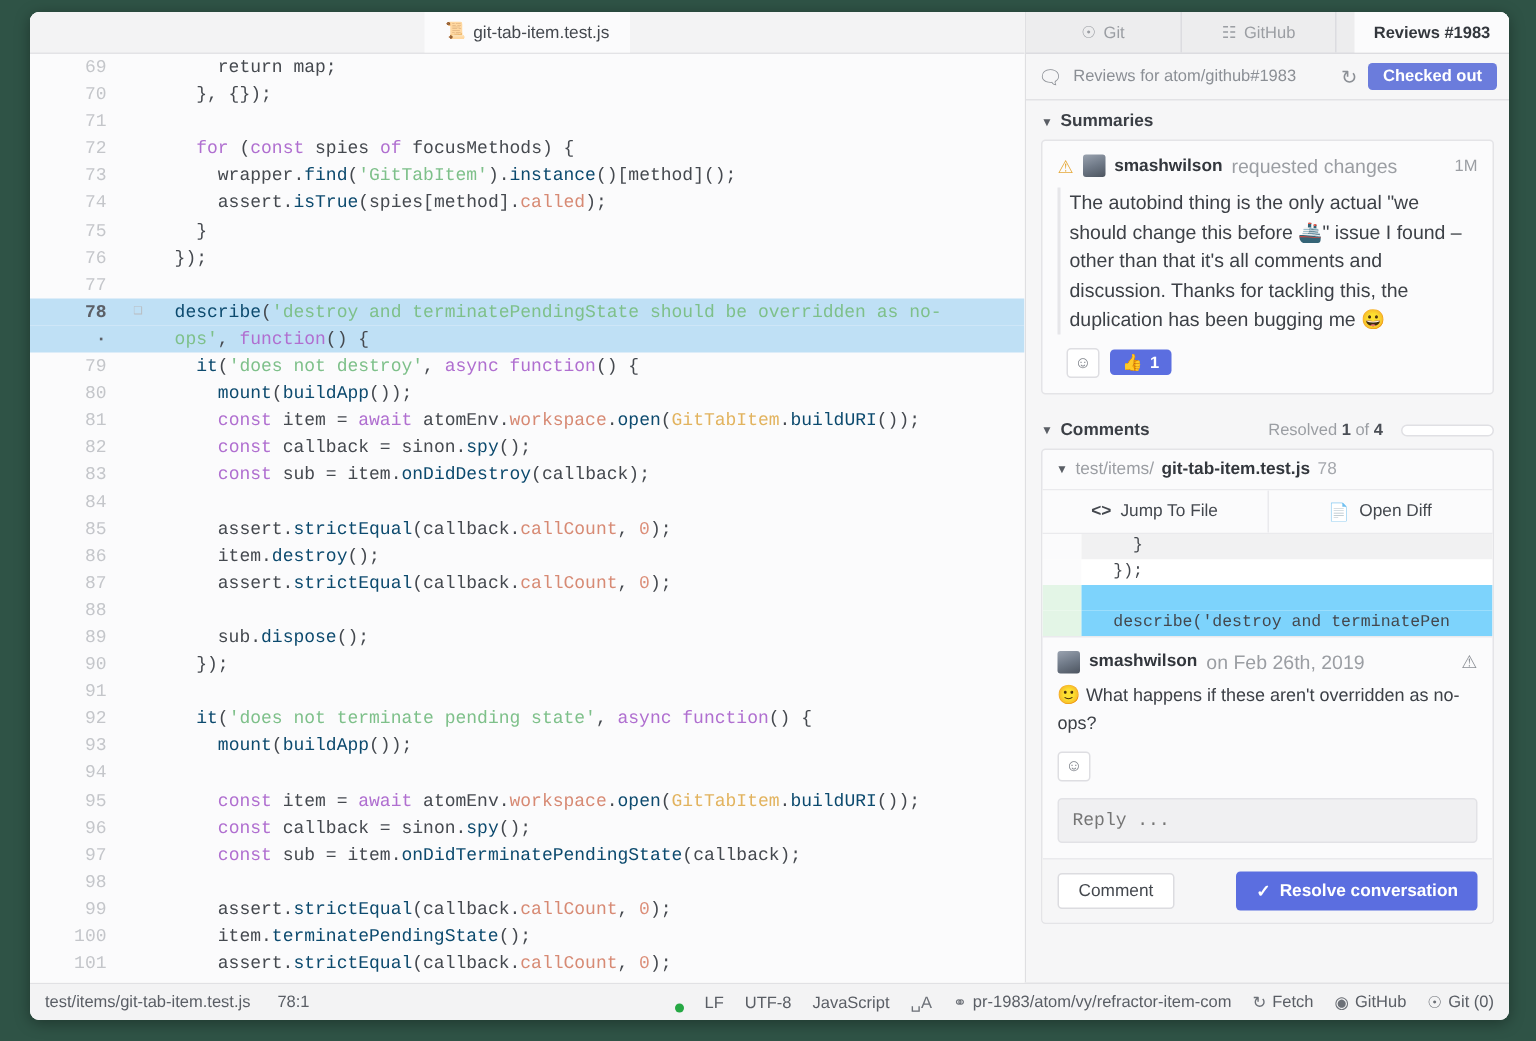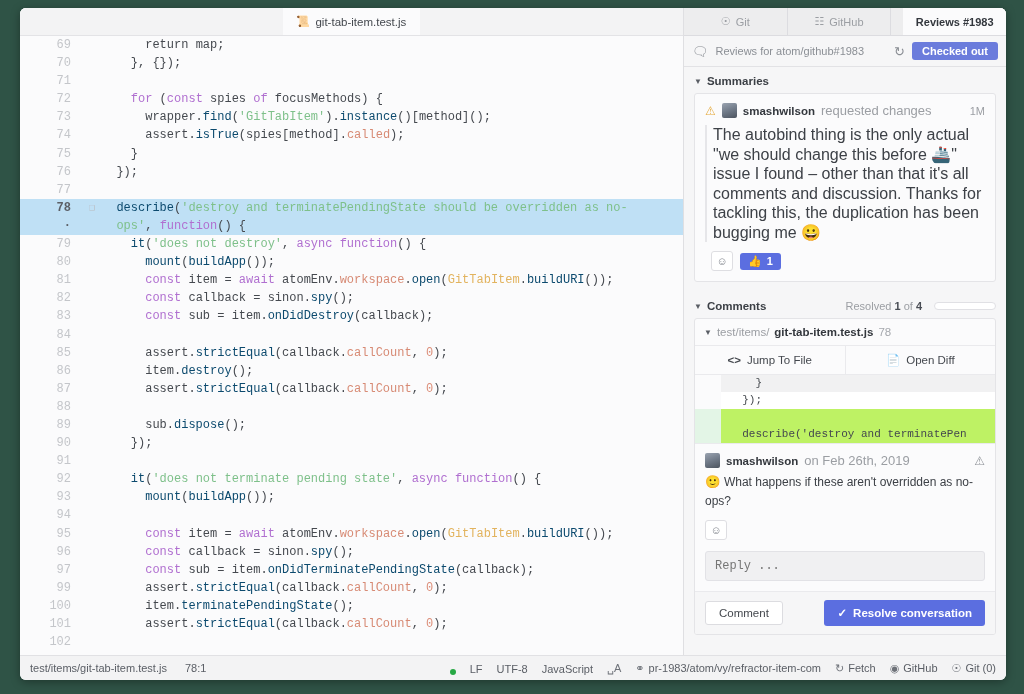--- a/index.html
+++ b/index.html
@@ -178,21 +178,21 @@
     background: linear-gradient(160deg,#9aa3b0 0%,#707a88 50%,#4c545f 100%);
     flex: none;
   }
   .author { font-size: 11.5px; font-weight: bold; color: #33373d; }
   .action { font-size: 13px; color: #9b9ea3; }
   .time { margin-left: auto; font-size: 11px; color: #9b9ea3; }
   .summary-body {
     margin-top: 7px;
     padding-left: 6px;
     border-left: 2px solid #e6e6e9;
-    font-size: 16px;
+    font-size: 13px;
     line-height: 19.5px;
     color: #3d4147;
   }
   .reactions { display: flex; gap: 7px; margin-top: 9px; padding-left: 6px; align-items: center; }
   .react-add {
     width: 22px; height: 20px;
     border: 1px solid #dedee2; border-radius: 3px;
     background: #fff;
     display: flex; align-items: center; justify-content: center;
     font-size: 11px;
@@ -240,21 +240,21 @@
   .thread-btn:last-child { border-right: none; }
   .diff-preview { background: #fff; font-family: "Liberation Mono", monospace; font-size: 11px; }
   .diff-line { display: flex; line-height: 17px; white-space: pre; }
   .diff-gut { width: 26px; min-width: 26px; }
   .diff-txt { padding-left: 8px; color: #44484e; flex: 1; overflow: hidden; }
   .diff-line.ctx .diff-gut { background: #fbfbfc; }
   .diff-line.ctx .diff-txt { background: #f1f1f2; }
   .diff-line.ctx2 .diff-gut { background: #fbfbfc; }
   .diff-line.ctx2 .diff-txt { background: #ffffff; }
   .diff-line.add .diff-gut { background: #e3f5e6; }
-  .diff-line.add .diff-txt { background: #bef264; }
+  .diff-line.add .diff-txt { background: #7dd3fc; }
 
   .reply-block { padding: 9px 10px 10px 10px; border-top: 1px solid #eaeaed; }
   .reply-top { display: flex; align-items: center; gap: 6px; }
   .reply-warn { margin-left: auto; color: #8b8f95; font-size: 12px; }
   .reply-text {
     margin-top: 5px;
     font-size: 12px; line-height: 19px; color: #3d4147;
   }
   .reply-emoji { font-size: 12.5px; }
   .reply-input {
@@ -345,20 +345,21 @@
           <div class="code-line"><div class="gutter">88</div><div class="foldmark"></div><div class="code-text"><span class="pct">&nbsp;</span></div></div>
           <div class="code-line"><div class="gutter">89</div><div class="foldmark"></div><div class="code-text"><span class="pl">      sub.</span><span class="fn">dispose</span><span class="pl">();</span></div></div>
           <div class="code-line"><div class="gutter">90</div><div class="foldmark"></div><div class="code-text"><span class="pl">    });</span></div></div>
           <div class="code-line"><div class="gutter">91</div><div class="foldmark"></div><div class="code-text"><span class="pct">&nbsp;</span></div></div>
           <div class="code-line"><div class="gutter">92</div><div class="foldmark"></div><div class="code-text"><span class="fn">    it</span><span class="pl">(</span><span class="str">'does not terminate pending state'</span><span class="pl">, </span><span class="k">async function</span><span class="pl">() {</span></div></div>
           <div class="code-line"><div class="gutter">93</div><div class="foldmark"></div><div class="code-text"><span class="pl">      </span><span class="fn">mount</span><span class="pl">(</span><span class="fn">buildApp</span><span class="pl">());</span></div></div>
           <div class="code-line"><div class="gutter">94</div><div class="foldmark"></div><div class="code-text"><span class="pct">&nbsp;</span></div></div>
           <div class="code-line"><div class="gutter">95</div><div class="foldmark"></div><div class="code-text"><span class="pl">      </span><span class="k">const</span><span class="pl"> item = </span><span class="k">await</span><span class="pl"> atomEnv.</span><span class="var">workspace</span><span class="pl">.</span><span class="fn">open</span><span class="pl">(</span><span class="cls">GitTabItem</span><span class="pl">.</span><span class="fn">buildURI</span><span class="pl">());</span></div></div>
           <div class="code-line"><div class="gutter">96</div><div class="foldmark"></div><div class="code-text"><span class="pl">      </span><span class="k">const</span><span class="pl"> callback = sinon.</span><span class="fn">spy</span><span class="pl">();</span></div></div>
           <div class="code-line"><div class="gutter">97</div><div class="foldmark"></div><div class="code-text"><span class="pl">      </span><span class="k">const</span><span class="pl"> sub = item.</span><span class="fn">onDidTerminatePendingState</span><span class="pl">(callback);</span></div></div>
+          <div class="code-line"><div class="gutter">98</div><div class="foldmark"></div><div class="code-text"><span class="pct">&nbsp;</span></div></div>
           <div class="code-line"><div class="gutter">99</div><div class="foldmark"></div><div class="code-text"><span class="pl">      assert.</span><span class="fn">strictEqual</span><span class="pl">(callback.</span><span class="var">callCount</span><span class="pl">, </span><span class="num">0</span><span class="pl">);</span></div></div>
           <div class="code-line"><div class="gutter">100</div><div class="foldmark"></div><div class="code-text"><span class="pl">      item.</span><span class="fn">terminatePendingState</span><span class="pl">();</span></div></div>
           <div class="code-line"><div class="gutter">101</div><div class="foldmark"></div><div class="code-text"><span class="pl">      assert.</span><span class="fn">strictEqual</span><span class="pl">(callback.</span><span class="var">callCount</span><span class="pl">, </span><span class="num">0</span><span class="pl">);</span></div></div>
           <div class="code-line"><div class="gutter">102</div><div class="foldmark"></div><div class="code-text"><span class="pct">&nbsp;</span></div></div>
         </div>
     </div>
 
     <div class="right-panel">
 
       <div class="panel-tabs">

